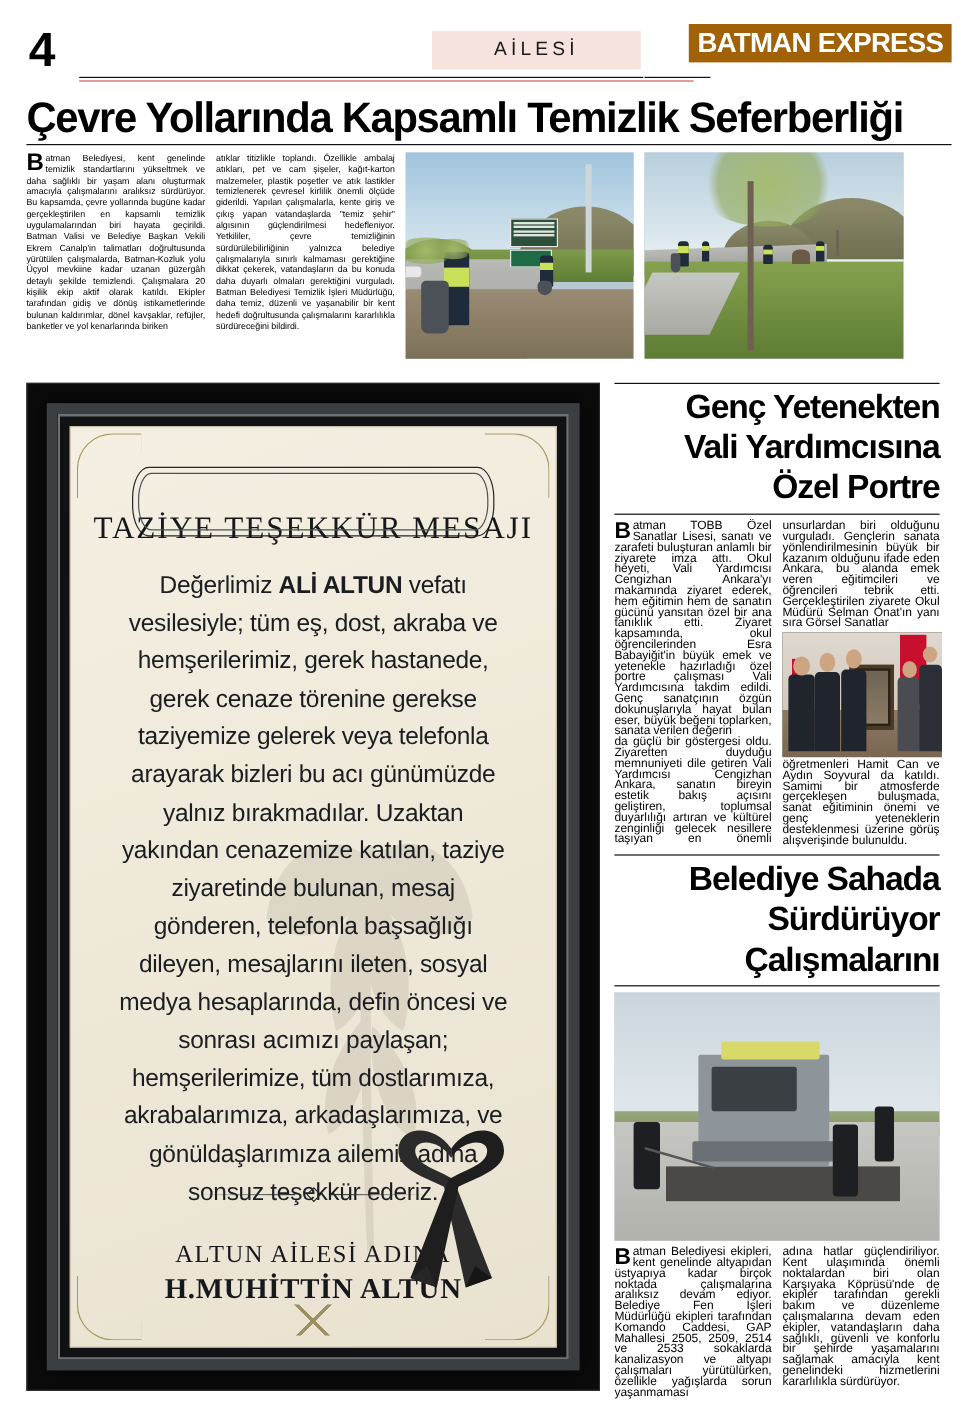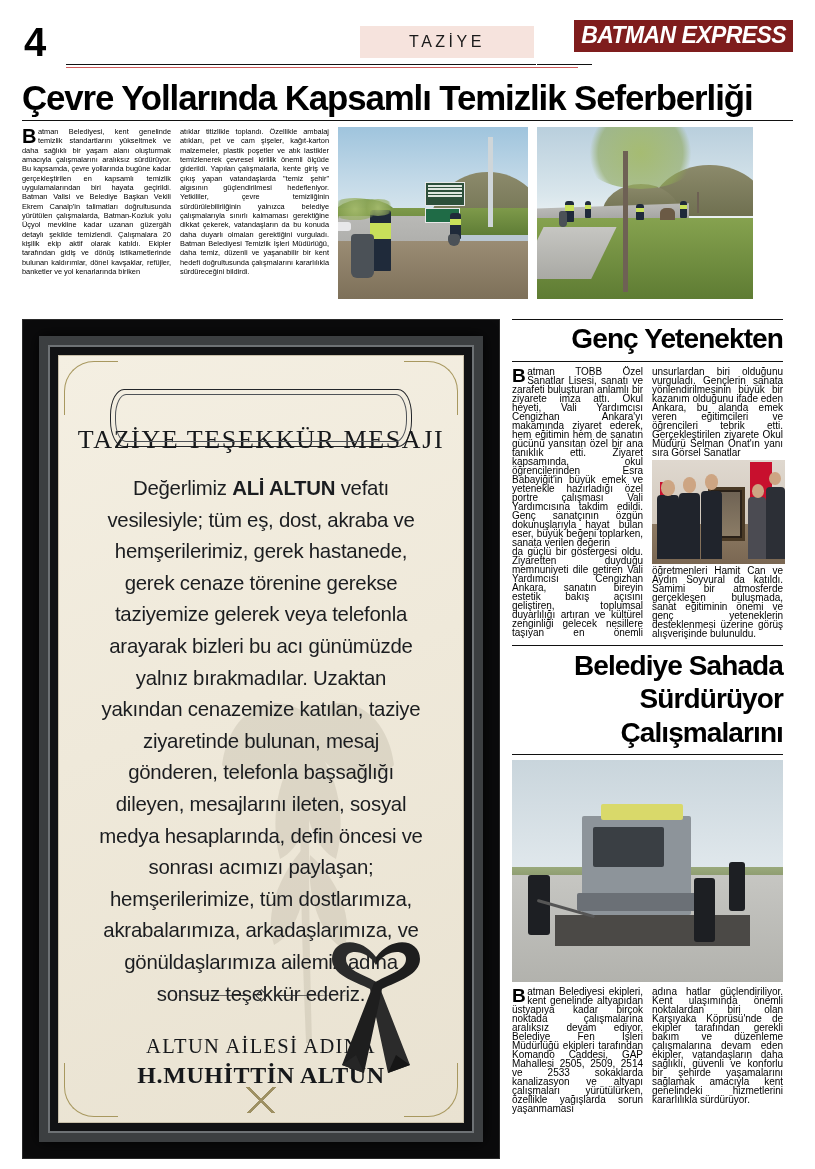--- a/index.html
+++ b/index.html
@@ -60,25 +60,24 @@
     width: 174px; height: 32px;
     background: #f6e3dd;
     display: flex; align-items: center; justify-content: center;
     font-size: 16px;
     letter-spacing: 3.5px;
     color: #1a1a1a;
   }
   .brand {
     position: absolute;
     right: 0; top: 6px;
-    background: #7f1d1d;
+    background: #a16207;
     padding: 4px 7px 5px 7px;
     display: flex;
     align-items: baseline;
-    font-style: italic;
   }
   .brand-word {
     color: #ffffff;
     font-weight: bold;
     font-size: 23px;
     letter-spacing: -0.6px;
     line-height: 23px;
     font-family: "Liberation Sans", sans-serif;
   }
   .brand-gap { width: 6px; }
@@ -406,21 +405,21 @@
 </head>
 <body>
 
 <div class="page">
 
   <div class="masthead">
     <div class="page-num">4</div>
     <div class="mast-rule-left"></div>
     <div class="mast-rule-right"></div>
     <div class="mast-rule-red"></div>
-    <div class="section-tag">TAZİYE</div>
+    <div class="section-tag">AİLESİ</div>
     <div class="brand">
       <span class="brand-word">BATMAN</span>
       <span class="brand-gap"></span>
       <span class="brand-word">EXPRESS</span>
     </div>
   </div>
 
   <div class="main-headline">Çevre Yollarında Kapsamlı Temizlik Seferberliği</div>
   <div class="headline-rule"></div>
 
@@ -538,20 +537,22 @@
 
           <div class="mem-bottom-orn"></div>
         </div>
       </div>
     </div>
 
     <div class="right-col">
 
       <div class="rc-rule-top"></div>
       <div class="rc-headline">Genç Yetenekten</div>
+      <div class="rc-headline">Vali Yardımcısına</div>
+      <div class="rc-headline">Özel Portre</div>
       <div class="rc-rule"></div>
 
       <div class="rc-cols">
         <p class="dropcap">Batman TOBB Özel Sanatlar Lisesi, sanatı ve zarafeti buluşturan anlamlı bir ziyarete imza attı. Okul heyeti, Vali Yardımcısı Cengizhan Ankara'yı makamında ziyaret ederek, hem eğitimin hem de sanatın gücünü yansıtan özel bir ana tanıklık etti. Ziyaret kapsamında, okul öğrencilerinden Esra Babayiğit'in büyük emek ve yetenekle hazırladığı özel portre çalışması Vali Yardımcısına takdim edildi. Genç sanatçının özgün dokunuşlarıyla hayat bulan eser, büyük beğeni toplarken, sanata verilen değerin</p>
         <p>da güçlü bir göstergesi oldu. Ziyaretten duyduğu memnuniyeti dile getiren Vali Yardımcısı Cengizhan Ankara, sanatın bireyin estetik bakış açısını geliştiren, toplumsal duyarlılığı artıran ve kültürel zenginliği gelecek nesillere taşıyan en önemli unsurlardan biri olduğunu vurguladı. Gençlerin sanata yönlendirilmesinin büyük bir kazanım olduğunu ifade eden Ankara, bu alanda emek veren eğitimcileri ve öğrencileri tebrik etti. Gerçekleştirilen ziyarete Okul Müdürü Selman Onat'ın yanı sıra Görsel Sanatlar</p>
         <div class="portrait-photo">
           <div class="office-wall"></div>
           <div class="flag-tr" style="left:74%; top:2%; width:16%; height:56%"></div>
           <div class="flag-tr" style="left:6%; top:22%; width:8%; height:28%"></div>
           <div class="frame-pic" style="left:42%; top:26%; width:28%; height:52%">

